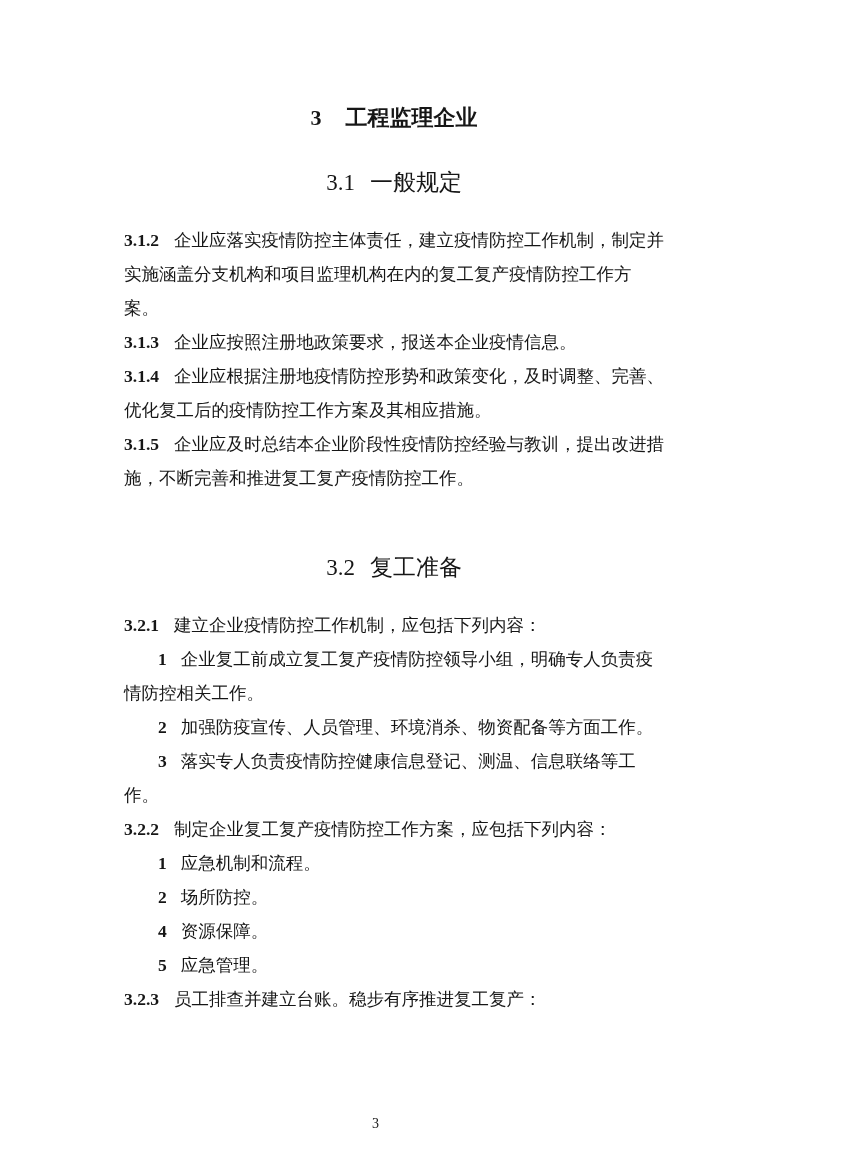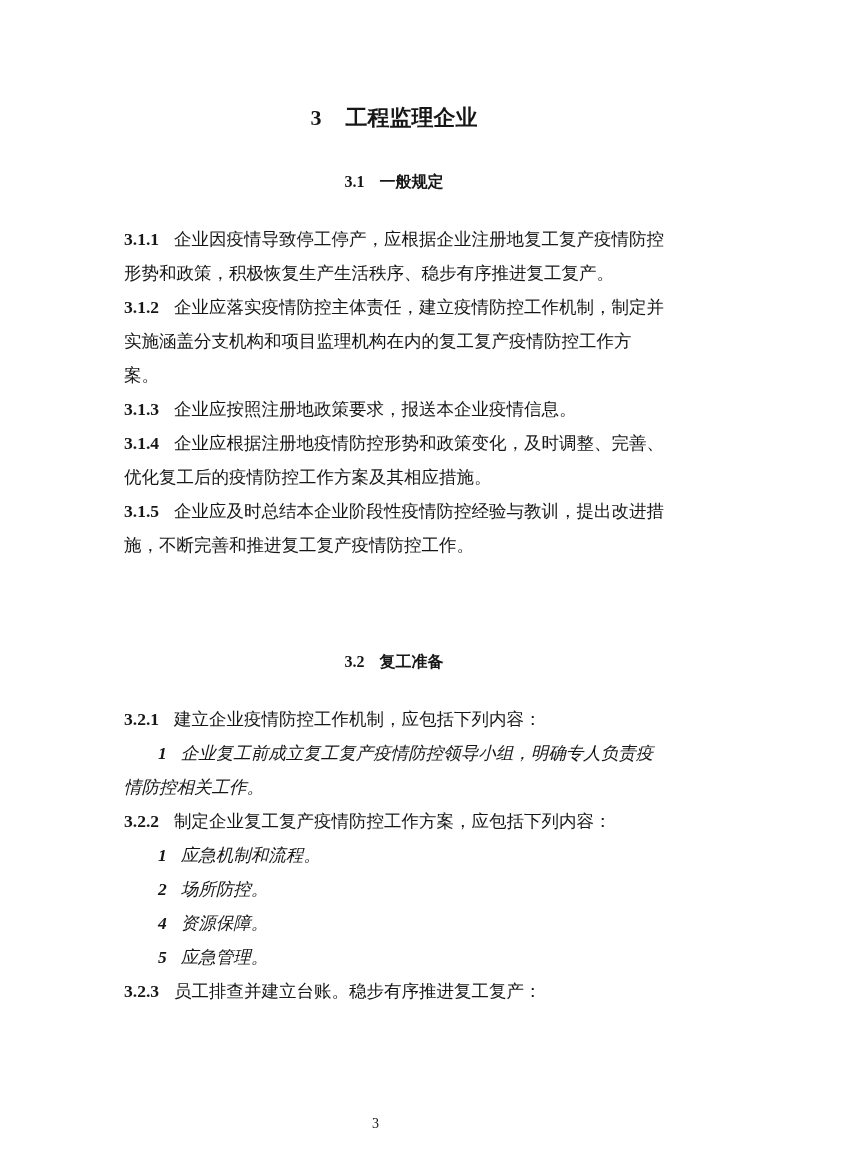--- a/index.html
+++ b/index.html
@@ -23,41 +23,41 @@
     font-weight: bold;
     font-family: "Liberation Sans", "DejaVu Sans", sans-serif;
   }
   h1.chapter-title .hnum {
     font-family: "Liberation Serif", "DejaVu Serif", serif;
     margin-right: 24px;
   }
   h2.section-heading {
     margin: 36px 0 0 0;
     text-align: center;
-    font-size: 16px;
+    font-size: 23px;
     line-height: 28px;
-    font-weight: bold;
+    font-weight: normal;
     font-family: "Liberation Sans", "DejaVu Sans", sans-serif;
   }
-  h2.section-heading.second { margin-top: 86px; text-align: center; }
+  h2.section-heading.second { margin-top: 58px; text-align: center; }
   h2.section-heading .hnum {
     font-family: "Liberation Serif", "DejaVu Serif", serif;
     margin-right: 15px;
   }
   .clauses { margin-top: 26px; }
   .clauses p {
     margin: 0;
     line-height: 34px;
     text-align: left;
   }
   .cnum {
     font-weight: bold;
     margin-right: 15px;
   }
-  p.subitem { text-indent: 34px; font-style: italic; }
+  p.subitem { text-indent: 34px; }
   p.subitem .inum {
     font-weight: bold;
     margin-right: 14px;
   }
   .page-number {
     position: absolute;
     bottom: 21px;
     left: 0;
     width: 100%;
     text-align: center;
@@ -73,34 +73,35 @@
 
   <h1 class="chapter-title">
     <span class="hnum">3</span><span>工程监理企业</span>
   </h1>
 
   <h2 class="section-heading">
     <span class="hnum">3.1</span><span>一般规定</span>
   </h2>
 
   <div class="clauses">
-    <p><span class="cnum">3.1.1</span><span>企业因疫情导致停工停产，应根据企业注册地复工复产疫情防控形势和政策，积极恢复生产生活秩序、稳步有序推进复工复产。</span></p>
     <p><span class="cnum">3.1.2</span><span>企业应落实疫情防控主体责任，建立疫情防控工作机制，制定并实施涵盖分支机构和项目监理机构在内的复工复产疫情防控工作方案。</span></p>
     <p><span class="cnum">3.1.3</span><span>企业应按照注册地政策要求，报送本企业疫情信息。</span></p>
     <p><span class="cnum">3.1.4</span><span>企业应根据注册地疫情防控形势和政策变化，及时调整、完善、优化复工后的疫情防控工作方案及其相应措施。</span></p>
     <p><span class="cnum">3.1.5</span><span>企业应及时总结本企业阶段性疫情防控经验与教训，提出改进措施，不断完善和推进复工复产疫情防控工作。</span></p>
   </div>
 
   <h2 class="section-heading second">
     <span class="hnum">3.2</span><span>复工准备</span>
   </h2>
 
   <div class="clauses">
     <p><span class="cnum">3.2.1</span><span>建立企业疫情防控工作机制，应包括下列内容：</span></p>
     <p class="subitem"><span class="inum">1</span><span>企业复工前成立复工复产疫情防控领导小组，明确专人负责疫情防控相关工作。</span></p>
+    <p class="subitem"><span class="inum">2</span><span>加强防疫宣传、人员管理、环境消杀、物资配备等方面工作。</span></p>
+    <p class="subitem"><span class="inum">3</span><span>落实专人负责疫情防控健康信息登记、测温、信息联络等工作。</span></p>
 
     <p><span class="cnum">3.2.2</span><span>制定企业复工复产疫情防控工作方案，应包括下列内容：</span></p>
     <p class="subitem"><span class="inum">1</span><span>应急机制和流程。</span></p>
     <p class="subitem"><span class="inum">2</span><span>场所防控。</span></p>
     <p class="subitem"><span class="inum">4</span><span>资源保障。</span></p>
     <p class="subitem"><span class="inum">5</span><span>应急管理。</span></p>
 
     <p><span class="cnum">3.2.3</span><span>员工排查并建立台账。稳步有序推进复工复产：</span></p>
   </div>
 

